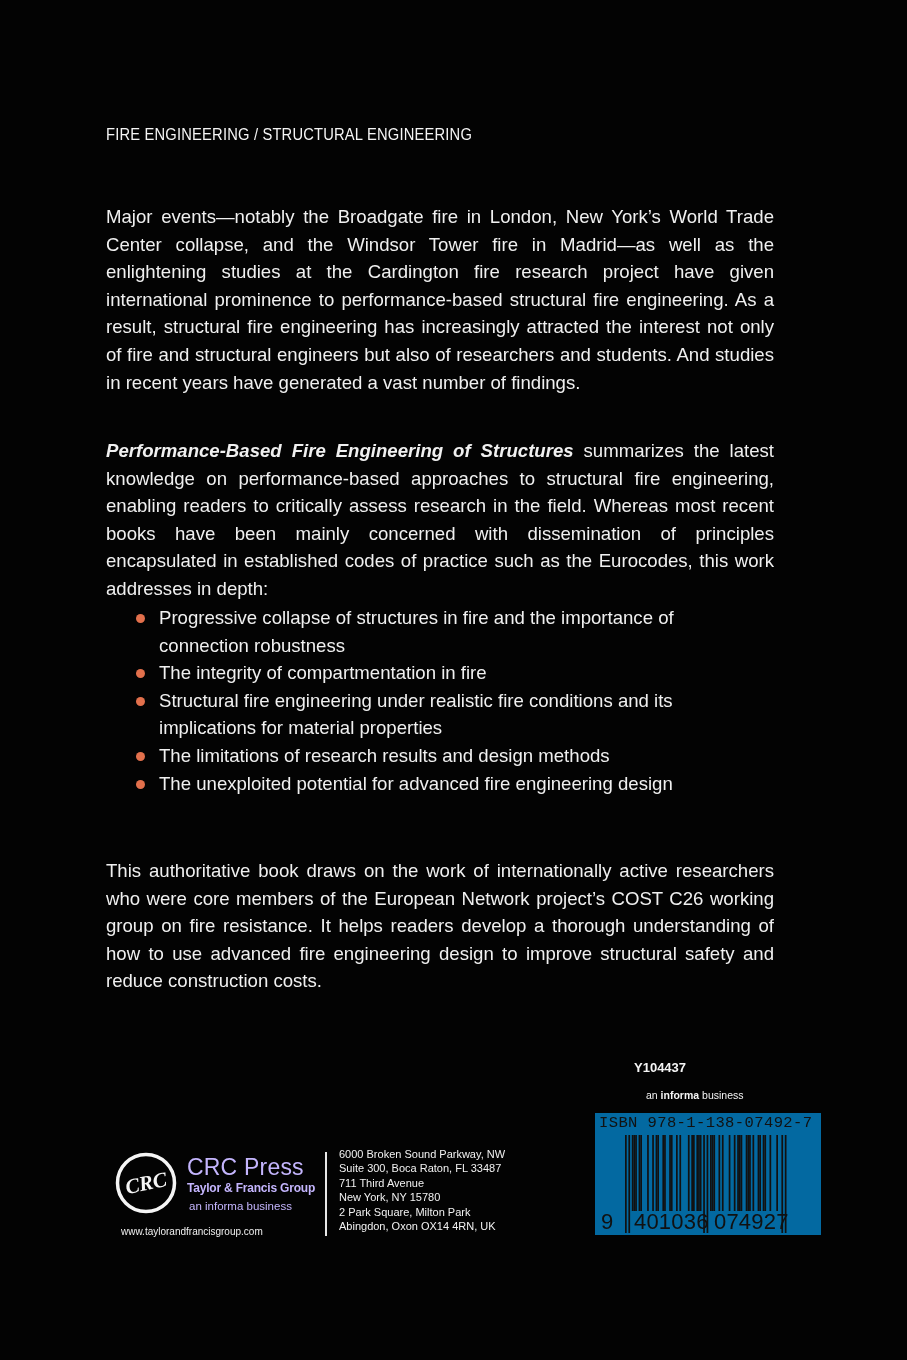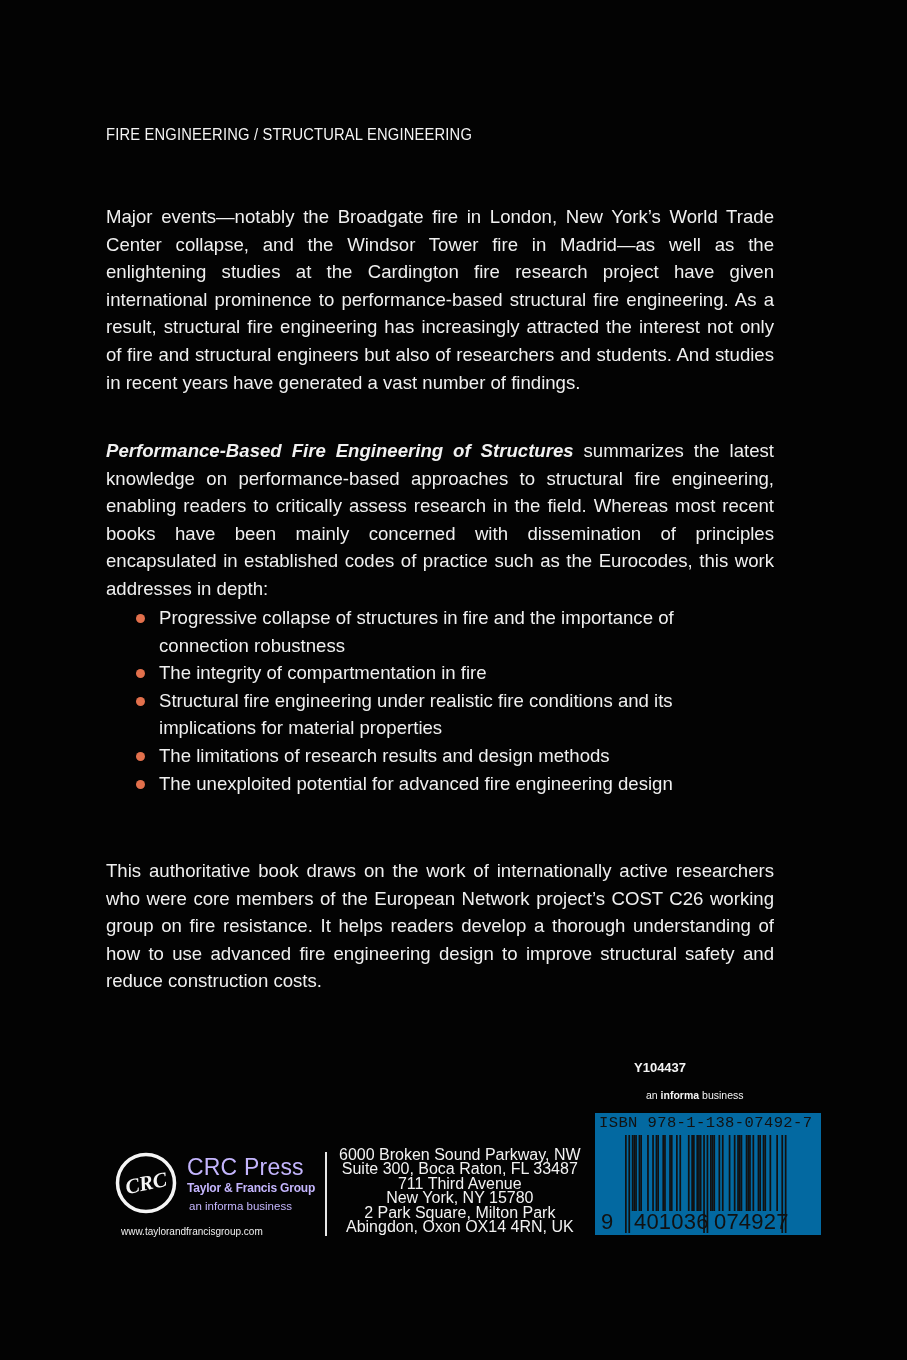--- a/index.html
+++ b/index.html
@@ -84,21 +84,21 @@
   .pub-url {
     position: absolute; left: 121px; top: 1226px;
     font-size: 10px; color: #f0f0f0;
   }
   .divider {
     position: absolute; left: 325px; top: 1152px;
     width: 2px; height: 84px; background: #e8e8e8;
   }
   .addresses {
     position: absolute; left: 339px; top: 1148px;
-    font-size: 16px; line-height: 13.6px; color: #f2f2f2; text-align: center;
+    font-size: 11px; line-height: 13.6px; color: #f2f2f2;
   }
   .addresses .addr { margin-bottom: 2px; }
 </style>
 </head>
 <body>
 
 <div class="category">FIRE ENGINEERING / STRUCTURAL ENGINEERING</div>
 
 <div class="body-text" id="para1">
   <p>Major events—notably the Broadgate fire in London, New York’s World Trade Center collapse, and the Windsor Tower fire in Madrid—as well as the enlightening studies at the Cardington fire research project have given international prominence to performance-based structural fire engineering. As a result, structural fire engineering has increasingly attracted the interest not only of fire and structural engineers but also of researchers and students. And studies in recent years have generated a vast number of findings.</p>

